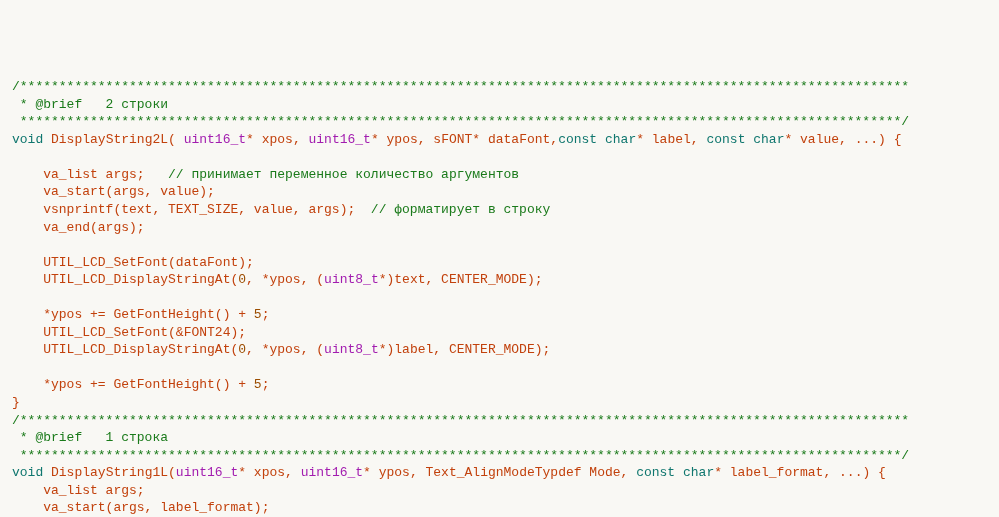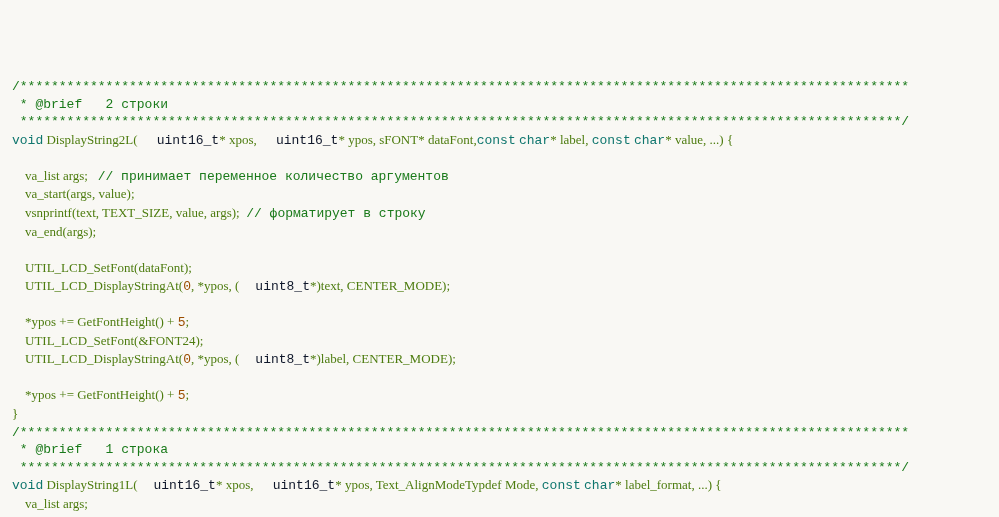--- a/index.html
+++ b/index.html
@@ -8,24 +8,24 @@
     background: #f9f8f4;
     font-family: "Courier New", Courier, monospace;
     font-size: 13px;
     line-height: 1.35;
     color: #000;
     white-space: pre;
     overflow: hidden;
   }
   .code-line { display: block; }
   .kw   { color: #0f766e; }            
-  .type { color: #0f172a; margin-left: 16px; }            
+  .type { color: #a21caf; }            
   .cmnt { color: #1a7a1a; }            
   .num  { color: #9b4d00; }               
-  .id   { color: #4d7c0f; font-family: Liberation Serif, serif; }               
+  .id   { color: #c2410c; }               
 </style>
 </head>
 <body>
 
 
 
 <div id="code-container"><div class="code-line"><span class="cmnt">/******************************************************************************************************************</span></div><div class="code-line"><span class="cmnt"> * @brief   2 строки</span></div><div class="code-line"><span class="cmnt"> *****************************************************************************************************************/</span></div><div class="code-line"><span class="kw">void</span><span class="id"> DisplayString2L( </span><span class="type">uint16_t</span><span class="id">* xpos, </span><span class="type">uint16_t</span><span class="id">* ypos, sFONT* dataFont,</span><span class="kw">const</span><span class="id"> </span><span class="kw">char</span><span class="id">* label, </span><span class="kw">const</span><span class="id"> </span><span class="kw">char</span><span class="id">* value, ...) {</span></div><div class="code-line">&nbsp;</div><div class="code-line"><span class="id">    va_list args;   </span><span class="cmnt">// принимает переменное количество аргументов</span></div><div class="code-line"><span class="id">    va_start(args, value);</span></div><div class="code-line"><span class="id">    vsnprintf(text, TEXT_SIZE, value, args);  </span><span class="cmnt">// форматирует в строку</span></div><div class="code-line"><span class="id">    va_end(args);</span></div><div class="code-line">&nbsp;</div><div class="code-line"><span class="id">    UTIL_LCD_SetFont(dataFont);</span></div><div class="code-line"><span class="id">    UTIL_LCD_DisplayStringAt(</span><span class="num">0</span><span class="id">, *ypos, (</span><span class="type">uint8_t</span><span class="id">*)text, CENTER_MODE);</span></div><div class="code-line">&nbsp;</div><div class="code-line"><span class="id">    *ypos += GetFontHeight() + </span><span class="num">5</span><span class="id">;</span></div><div class="code-line"><span class="id">    UTIL_LCD_SetFont(&amp;FONT24);</span></div><div class="code-line"><span class="id">    UTIL_LCD_DisplayStringAt(</span><span class="num">0</span><span class="id">, *ypos, (</span><span class="type">uint8_t</span><span class="id">*)label, CENTER_MODE);</span></div><div class="code-line">&nbsp;</div><div class="code-line"><span class="id">    *ypos += GetFontHeight() + </span><span class="num">5</span><span class="id">;</span></div><div class="code-line"><span class="id">}</span></div><div class="code-line"><span class="cmnt">/******************************************************************************************************************</span></div><div class="code-line"><span class="cmnt"> * @brief   1 строка</span></div><div class="code-line"><span class="cmnt"> *****************************************************************************************************************/</span></div><div class="code-line"><span class="kw">void</span><span class="id"> DisplayString1L(</span><span class="type">uint16_t</span><span class="id">* xpos, </span><span class="type">uint16_t</span><span class="id">* ypos, Text_AlignModeTypdef Mode, </span><span class="kw">const</span><span class="id"> </span><span class="kw">char</span><span class="id">* label_format, ...) {</span></div><div class="code-line"><span class="id">    va_list args;</span></div><div class="code-line"><span class="id">    va_start(args, label_format);</span></div><div class="code-line"></div></div>
 
 
 

